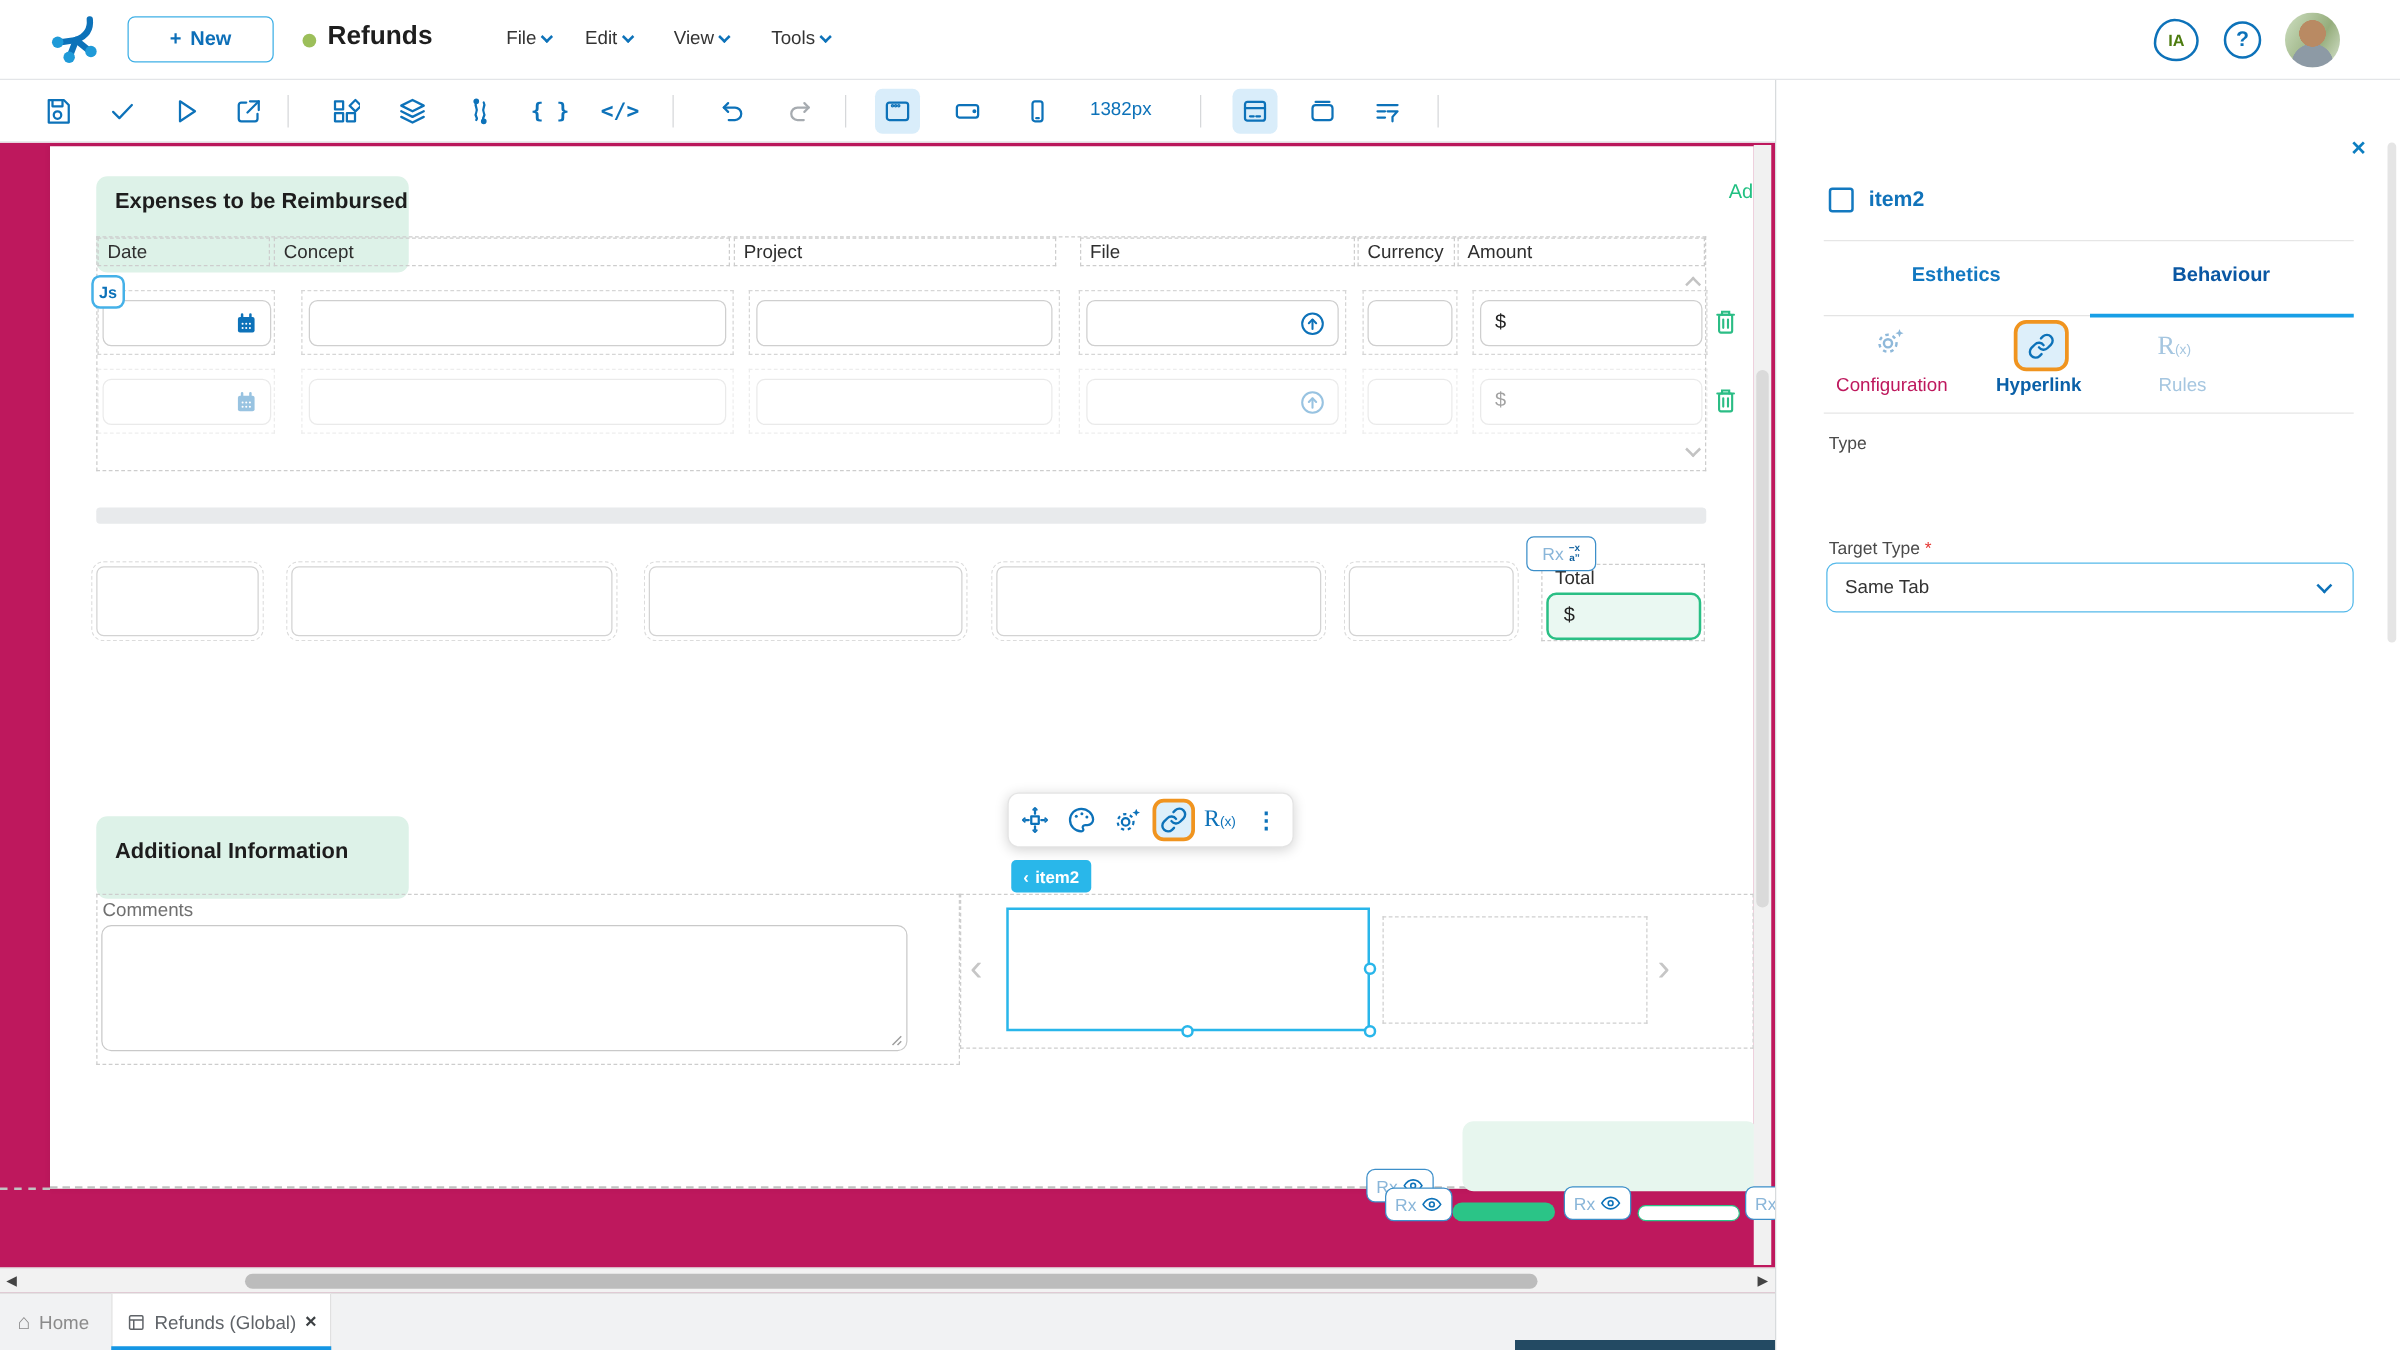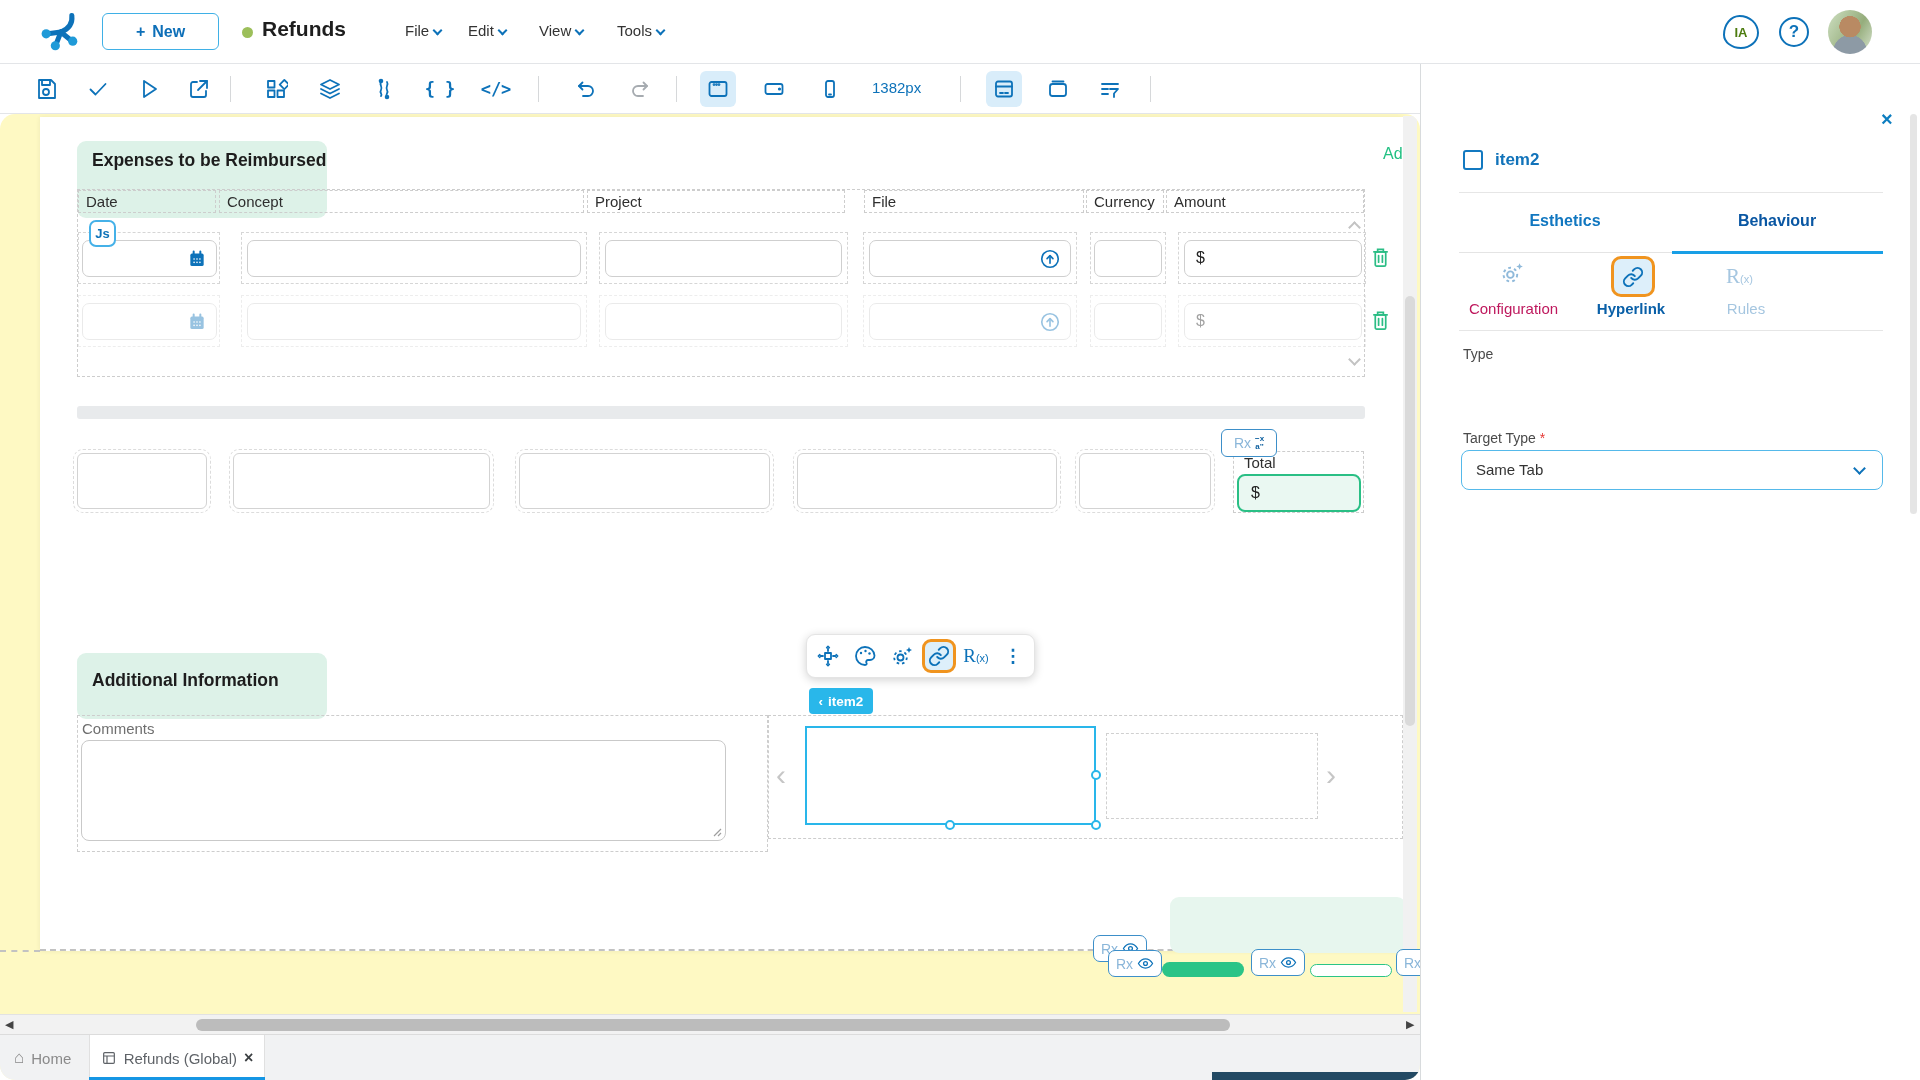--- a/index.html
+++ b/index.html
@@ -28,21 +28,21 @@
 
   
   .toolbar { position:absolute; left:0; top:64px; width:1420px; height:50px; background:#fff; border-bottom:1px solid #e3e5e8; z-index:25; }
   .tbtn { position:absolute; top:7px; width:36px; height:36px; display:flex; align-items:center; justify-content:center; border-radius:6px; cursor:pointer; }
   .tbtn.active { background:#d9edfa; }
   .tdiv { position:absolute; top:12px; width:1px; height:26px; background:#d6d8da; }
   .zoom-label { position:absolute; top:15px; font-size:15px; color:#0d72b9; }
   .glyph-btn { font-size:17px; font-weight:bold; color:#0d72b9; font-family:"DejaVu Sans Mono", monospace; }
 
   
-  .workspace { position:absolute; left:0; top:114px; width:1420px; height:966px; background:#fef9c3; overflow:hidden; z-index:1;border-radius:15px; }
+  .workspace { position:absolute; left:0; top:114px; width:1420px; height:966px; background:#be185d; overflow:hidden; z-index:1; }
   .page { position:absolute; left:40px; top:3px; width:1363px; height:834px; background:#fff;
      border-bottom:2px dashed #c2c2c2; box-shadow:0 0 5px rgba(0,0,0,.07); }
   .mint { position:absolute; background:#ddf2e8; border-radius:9px; }
   .sec-title { font-size:17.5px; font-weight:bold; color:#1d1d1d; }
   .add-link { position:absolute; color:#21c082; font-size:16px; cursor:pointer; }
   .dashed { border:1px dashed #cdcdcd; }
   .hcell { position:absolute; height:23px; border:1px dashed #cdcdcd; font-size:15px; color:#2e2e2e; padding-left:7px; line-height:21px; background:transparent; }
   .rcell { position:absolute; height:52px; border:1px dashed #d6d6d6; }
   .input { position:absolute; background:#fff; border:1px solid #cfcfcf; border-radius:7px; height:37px; }
   .input .pfx { position:absolute; left:11px; top:8px; font-size:16px; color:#222; }
@@ -262,21 +262,21 @@
     <div class="add-link" style="left:1343px;top:28px;">Add</div>
 
     <div class="abs dashed" style="left:37px;top:72px;width:1288px;height:188px;"></div>
     <div class="hcell" style="left:38px;top:73px;width:138px;">Date</div>
     <div class="hcell" style="left:179px;top:73px;width:365px;">Concept</div>
     <div class="hcell" style="left:547px;top:73px;width:258px;">Project</div>
     <div class="hcell" style="left:824px;top:73px;width:220px;">File</div>
     <div class="hcell" style="left:1046px;top:73px;width:78px;">Currency</div>
     <div class="hcell" style="left:1126px;top:73px;width:198px;">Amount</div>
 
-    <div class="js-badge" style="left:49px;top:103px;">Js</div>
+    <div class="js-badge" style="left:33px;top:103px;">Js</div>
     <span class="colcv abs" style="left:1310px;top:106px;transform:rotate(-135deg);"></span>
 
     <div>
       <div class="rcell" style="left:38px;top:115px;width:142px;"></div>
       <div class="input" style="left:42px;top:123px;width:135px;">
         <svg class="ic abs" style="right:9px;top:8px;" width="20" height="20" viewBox="0 0 24 24">
             <rect x="4" y="5.5" width="16" height="15" rx="2" fill="#0d72b9" stroke="none"></rect>
             <path d="M8 3v4M16 3v4" stroke-width="2.4"></path>
             <g fill="#fff" stroke="none">
               <circle cx="8.5" cy="12" r="1"></circle>

